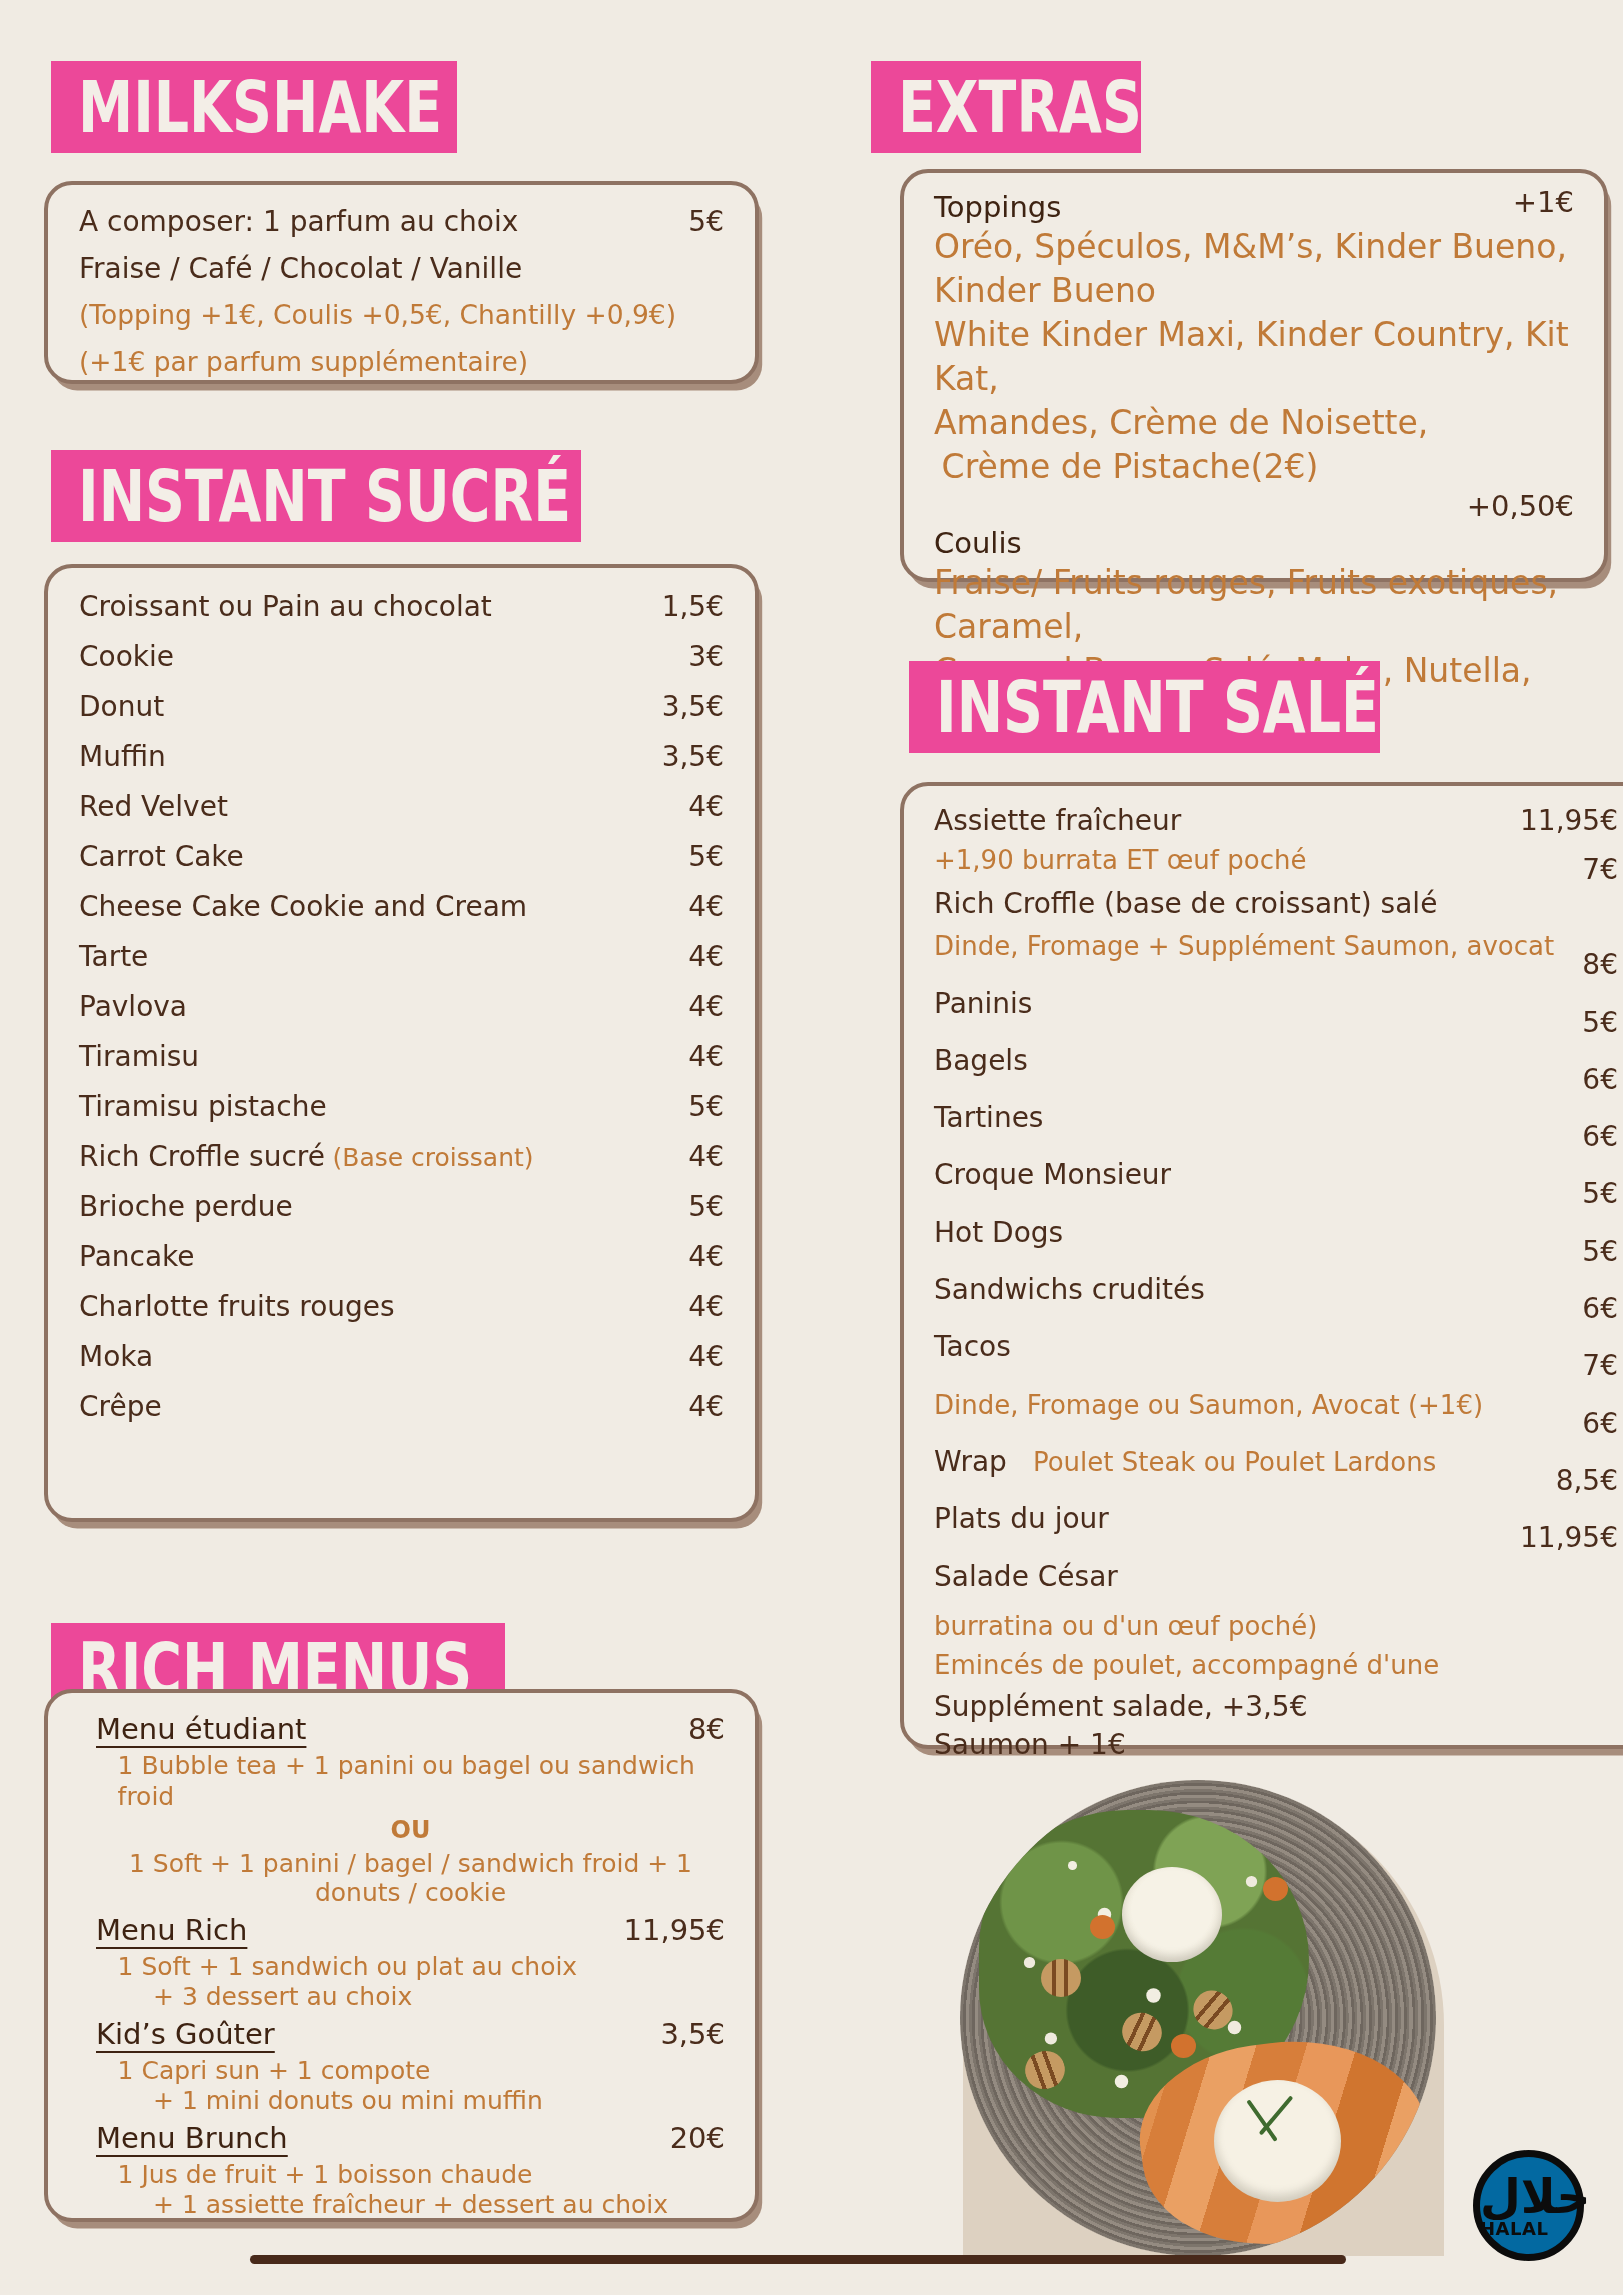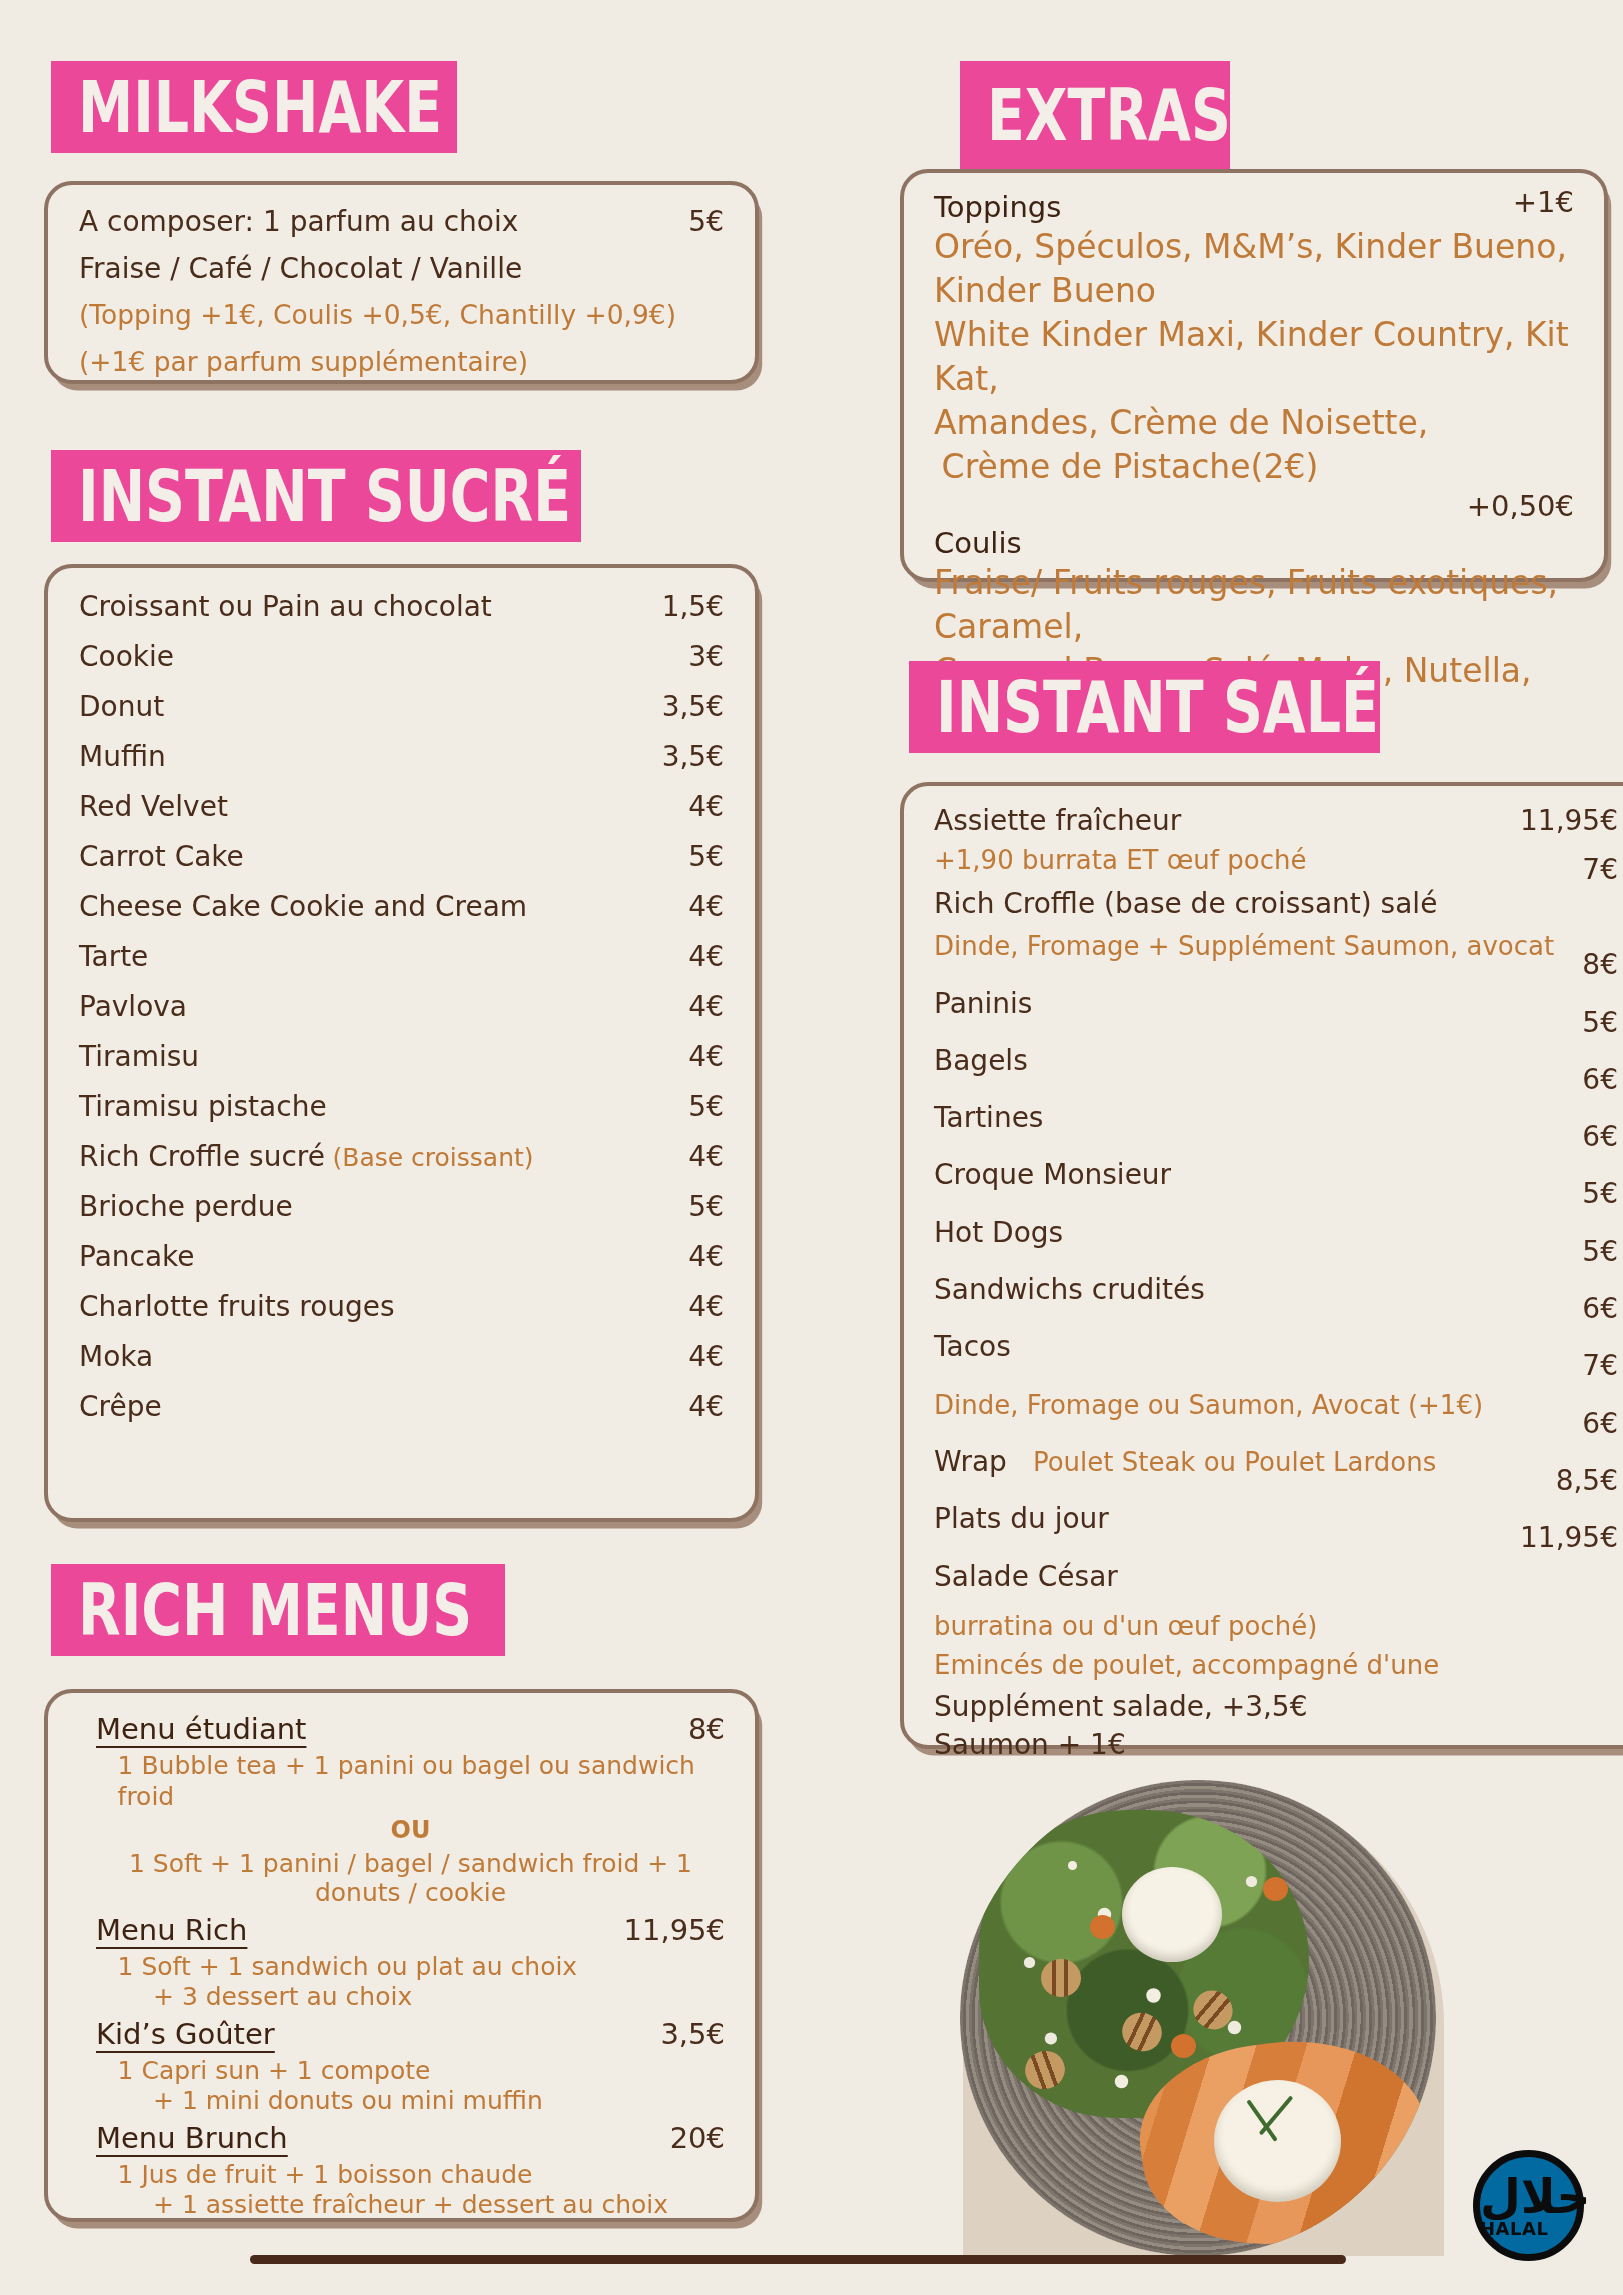--- a/index.html
+++ b/index.html
@@ -178,21 +178,21 @@
     <div class="su-row">
         <span>Moka</span>
         <span class="price">4€</span>
       </div>
     <div class="su-row">
         <span>Crêpe</span>
         <span class="price">4€</span>
       </div>
   </div>
 
-  <div class="bar" style="left:51px;top:1564px;width:427px;height:92px;">
+  <div class="bar" style="left:51px;top:1623px;width:427px;height:92px;">
     <span class="t">RICH MENUS</span>
   </div>
 
   <div class="card rm" style="left:44px;top:1689px;width:715px;height:533px;padding-left:48px;">
     <div class="rm-name">
       <span class="nm darker">Menu étudiant</span>
       <span class="price dark">8€</span>
     </div>
     <div class="rm-sub orange">1 Bubble tea + 1 panini ou bagel ou sandwich froid</div>
     <div class="rm-sub orange ou">OU</div>
@@ -214,21 +214,21 @@
     <div class="rm-sub orange ind2" style="margin-top:-1.1px;">+ 1 mini donuts ou mini muffin</div>
 
     <div class="rm-name">
       <span class="nm darker">Menu Brunch</span>
       <span class="price dark">20€</span>
     </div>
     <div class="rm-sub orange">1 Jus de fruit + 1 boisson chaude</div>
     <div class="rm-sub orange ind2" style="margin-top:-1.1px;">+ 1 assiette fraîcheur + dessert au choix</div>
   </div>
 
-  <div class="bar" style="left:960px;top:61px;width:243px;height:108px;">
+  <div class="bar" style="left:871px;top:61px;width:243px;height:92px;">
     <span class="t">EXTRAS</span>
   </div>
 
   <div class="card ex" style="left:900px;top:169px;width:708px;height:413px;">
     <div class="ex-head">
       <span class="darker">Toppings</span>
       <span class="dark price">+1€</span>
     </div>
     <div class="ex-line orange">Oréo, Spéculos, M&amp;M’s, Kinder Bueno, Kinder Bueno</div>
     <div class="ex-line orange">White Kinder Maxi, Kinder Country, Kit Kat,</div>

